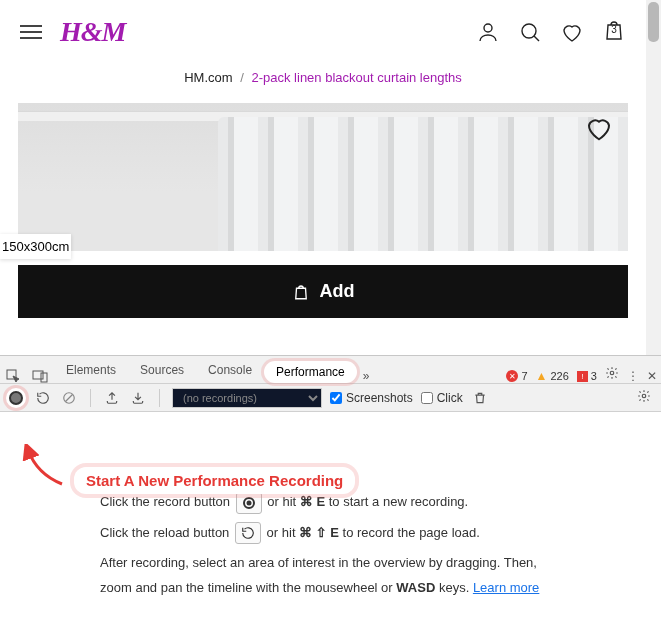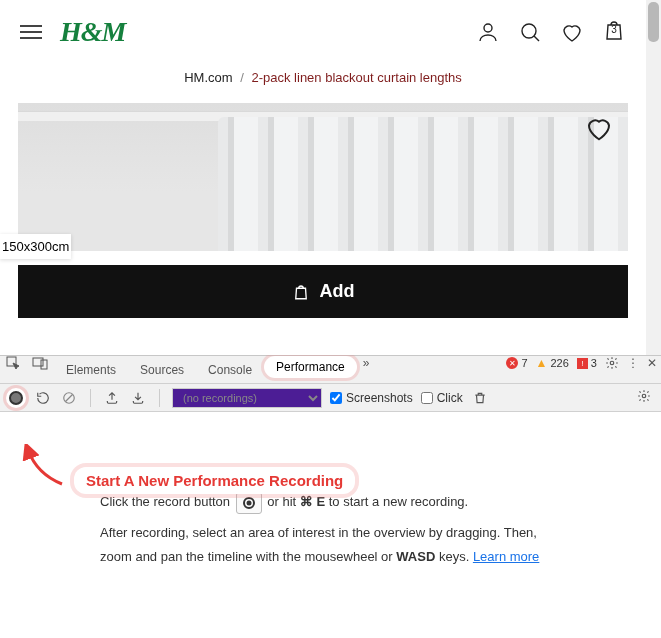--- a/index.html
+++ b/index.html
@@ -37,29 +37,29 @@
     justify-content: space-between;
     padding: 16px 20px 8px;
   }
   .header-left {
     display: flex;
     align-items: center;
     gap: 18px;
   }
   .hamburger { display: flex; flex-direction: column; gap: 4px; cursor: pointer; }
   .hamburger span { display:block; width: 22px; height: 2px; background: #444; }
-  .logo { color: #15803d; font-weight: 700; font-size: 28px; font-style: italic; letter-spacing: -1px; font-family: Georgia, serif; }
+  .logo { color: #a21caf; font-weight: 700; font-size: 28px; font-style: italic; letter-spacing: -1px; font-family: Georgia, serif; }
   .header-right { display: flex; align-items: center; gap: 18px; color: #222; }
   .icon-user, .icon-search, .icon-heart, .icon-bag { width: 24px; height: 24px; stroke: currentColor; fill: none; stroke-width: 1.4; cursor:pointer; }
   .bag-wrapper { position: relative; }
   .bag-count { position: absolute; top: 6px; left: 0; right:0; text-align:center; font-size: 10px; }
   .breadcrumb { text-align: center; font-size: 13px; padding: 14px 0 18px; }
   .breadcrumb .home { color: #222; }
   .breadcrumb .sep { color: #888; padding: 0 4px; }
-  .breadcrumb .current { color: #7f1d1d; }
+  .breadcrumb .current { color: #a21caf; }
   .product-image {
     position: relative;
     margin: 0 18px;
     height: 148px;
     background: linear-gradient(to bottom, #dedede 0%, #e6e6e6 60%);
     overflow: hidden;
   }
   .curtain {
     position: absolute;
     top: 14px;
@@ -106,21 +106,21 @@
   
   .devtools {
     border-top: 1px solid #c7c7c7;
     font-size: 12px;
     background: #f1f1f1;
     height: 283px;
     color: #333;
   }
   .tabbar {
     display: flex;
-    align-items: flex-start;
+    align-items: flex-end;
     height: 28px;
     border-bottom: 1px solid #d0d0d0;
     background: #f1f1f1;
   }
   .tabbar .tb-icon { padding: 0 6px; display:flex; align-items:center; }
   .tabbar .tab {
     padding: 0 12px;
     height: 100%;
     display: flex;
     align-items: center;
@@ -159,21 +159,21 @@
     background:#fff;
     display:flex;align-items:center;justify-content:center;
     box-shadow: 0 0 0 3px rgba(240,130,130,.3);
   }
   .record-inner { width:14px;height:14px;border-radius:50%;border:2px solid #333; background:#777; }
   .divider-v { width:1px; height:18px; background:#ccc; margin:0 4px; }
   .rec-select {
     flex: 0 0 150px;
     height: 20px;
     border: 1px solid #ccc;
-    background: #4c1d95;
+    background: #0f172a;
     font-size: 11px;
     color: #888;
     padding-left: 6px;
   }
   .chk { display:flex; align-items:center; gap:4px; font-size:12px; color:#333; }
   .chk input { width:12px;height:12px; }
   .perf-toolbar .spacer { flex:1; }
   .right-gear { padding-right:4px; }
 
   .perf-body {
@@ -398,20 +398,32 @@
           <svg width="14" height="14" viewBox="0 0 14 14">
               <circle class="outer" cx="7" cy="7" r="5"></circle>
               <circle class="inner" cx="7" cy="7" r="2.5"></circle>
             </svg>
         </span>
         <span> or hit </span>
         <b>⌘ E</b>
         <span> to start a new recording.</span>
       </p>
       <p>
+        <span>Click the reload button </span>
+        <span class="kbd-icon-box reload">
+          <svg width="14" height="14" viewBox="0 0 24 24">
+              <path d="M3 12a9 9 0 1 0 3-6.7"></path>
+              <path d="M3 3v6h6"></path>
+            </svg>
+        </span>
+        <span> or hit </span>
+        <b>⌘ ⇧ E</b>
+        <span> to record the page load.</span>
+      </p>
+      <p>
         <span>After recording, select an area of interest in the overview by dragging. Then, zoom and pan the timeline with the mousewheel or </span>
         <b>WASD</b>
         <span> keys. </span>
         <span class="learn-link">Learn more</span>
       </p>
     </div>
   </div>
 </div>
 
 </body></html>

